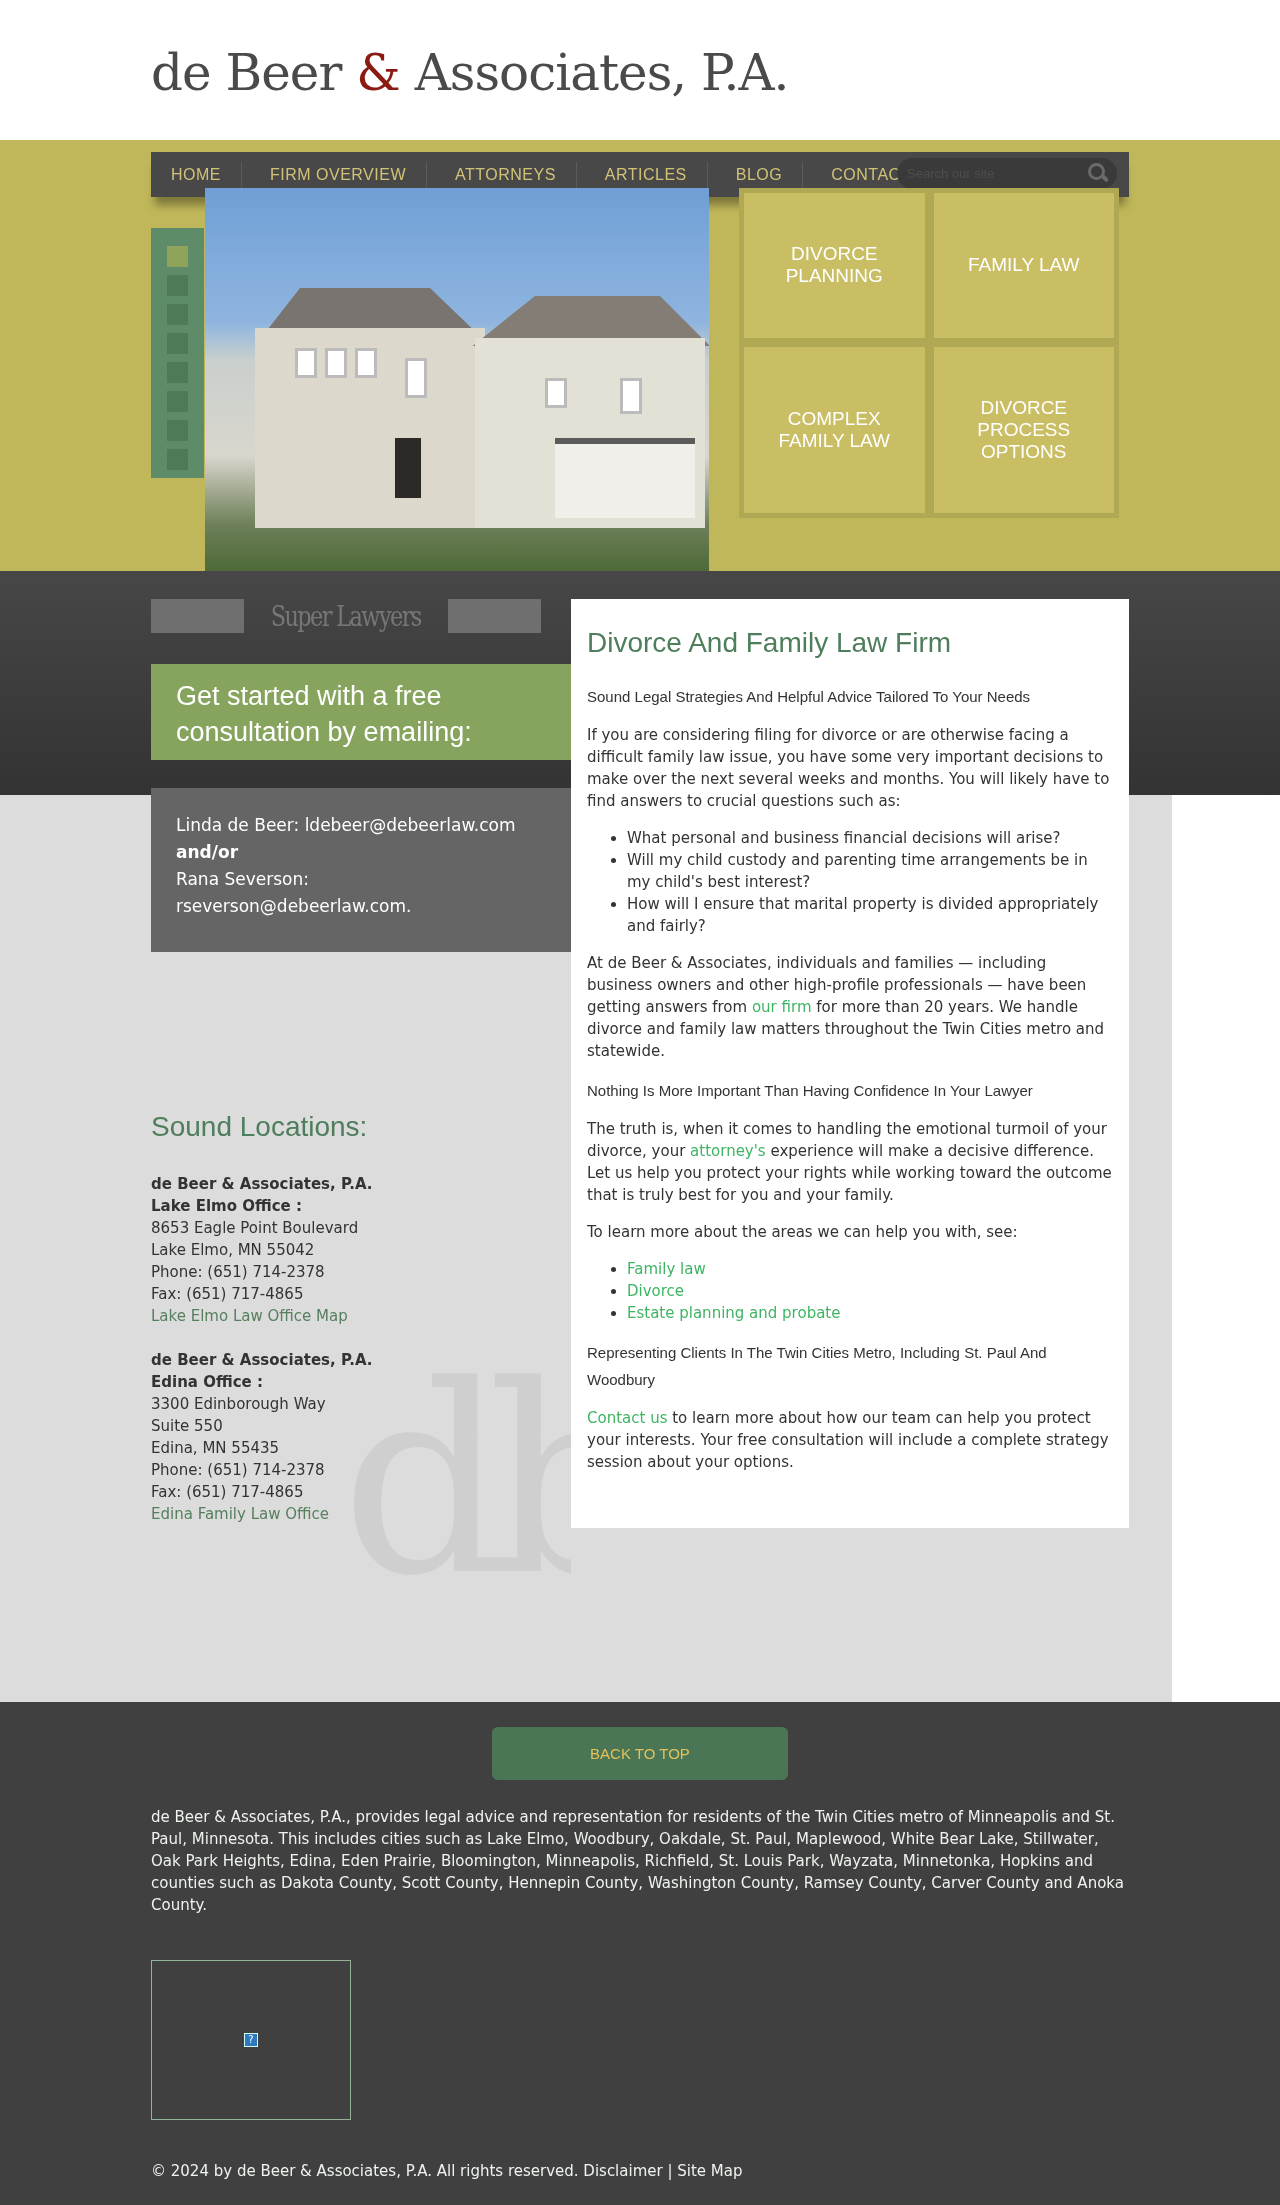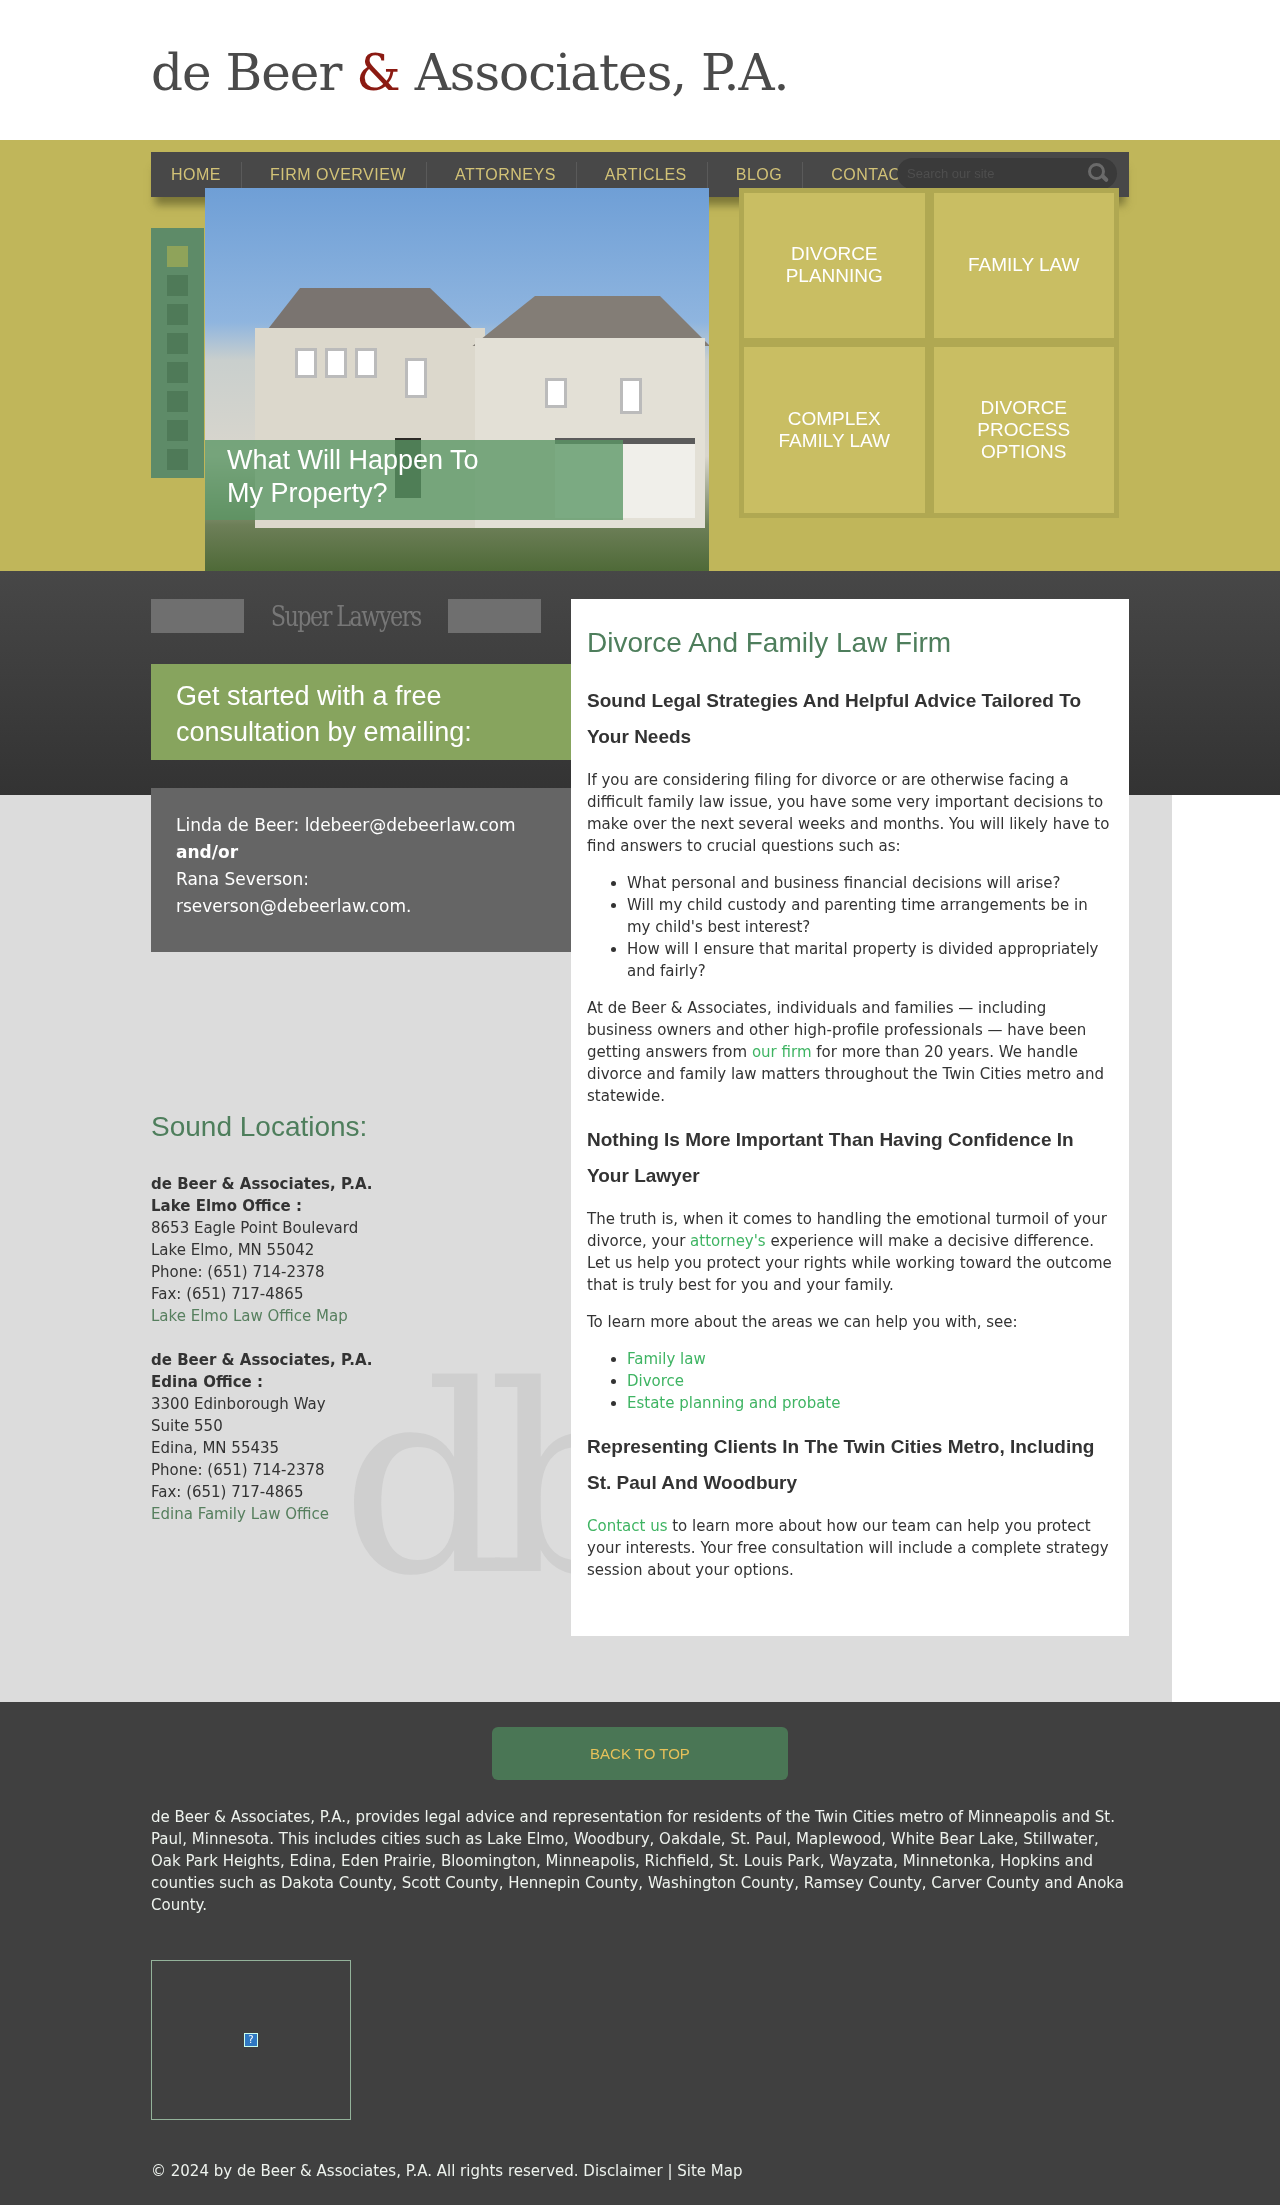--- a/index.html
+++ b/index.html
@@ -66,21 +66,21 @@
   .cta-body a { color: #fff; }
   .locs { position: absolute; left: 0; top: 395px; width: 420px; }
   .locs h2 { font-family: "Liberation Sans", sans-serif; font-weight: normal; font-size: 28px; color: #4e7e5c; margin-bottom: 30px; }
   .loc { font-size: 15px; line-height: 22px; color: #333; margin-bottom: 22px; }
   .loc b { display: block; }
   .loc a { color: #567f5e; }
   .watermark { position: absolute; left: 190px; top: 340px; font-family: "DejaVu Serif", serif; font-size: 260px; line-height: 260px; color: #cfcfcf; letter-spacing: -20px; pointer-events: none; width: 230px; overflow: hidden; }
 
   .content { position: absolute; left: 571px; top: 28px; width: 558px; background: #fff; padding: 28px 16px 40px; }
   .content h1 { font-family: "Liberation Sans", sans-serif; font-weight: normal; font-size: 28px; color: #4e7e5c; margin-bottom: 24px; }
-  .content h2 { font-family: "Liberation Sans", sans-serif; font-weight: bold; font-size: 19px; line-height: 36px; color: #333; margin-bottom: 14px; }
+  .content h2 { font-family: "Liberation Sans", sans-serif; font-weight: normal; font-size: 15px; line-height: 27px; color: #333; margin-bottom: 14px; }
   .content p { font-size: 15px; line-height: 22px; color: #333; margin-bottom: 15px; }
   .content ul { margin: 0 0 15px 40px; font-size: 15px; line-height: 22px; }
   .content li { margin-bottom: 0; }
   .content a { color: #3fb463; }
 
   
   .footer { position: relative; width: 1280px; height: 503px; background: #404040; }
   .back-top { position: absolute; left: 492px; top: 25px; width: 296px; height: 53px; background: #4a7655; border-radius: 6px; display: flex; align-items: center; justify-content: center; font-family: "Liberation Sans", sans-serif; font-size: 15px; color: #e6c15a; text-decoration: none; }
   .footer-text { position: absolute; left: 151px; top: 104px; width: 978px; font-size: 15px; line-height: 22px; color: #eef3ee; }
   .badge-box { position: absolute; left: 151px; top: 258px; width: 200px; height: 160px; border: 1px solid #93b29a; }
@@ -132,24 +132,20 @@
       <div class="roof2"></div>
         <div class="body2"></div>
       <div class="win" style="left:70px;top:80px"></div>
       <div class="win" style="left:100px;top:80px"></div>
       <div class="win" style="left:130px;top:80px"></div>
       <div class="win" style="left:180px;top:90px;height:40px"></div>
       <div class="win" style="left:320px;top:110px"></div>
       <div class="win" style="left:395px;top:110px;height:36px"></div>
       <div class="door"></div>
       <div class="garage"></div>
-    </div>
-    <div class="slide-caption">
-      <span>What Will Happen To</span>
-      <span>My Property?</span>
     </div>
   </div>
 
   <div class="tiles">
     <a class="tile">
         <span><span>DIVORCE</span><br><span>PLANNING</span></span>
       </a>
     <a class="tile">
         <span>FAMILY LAW</span>
       </a>

